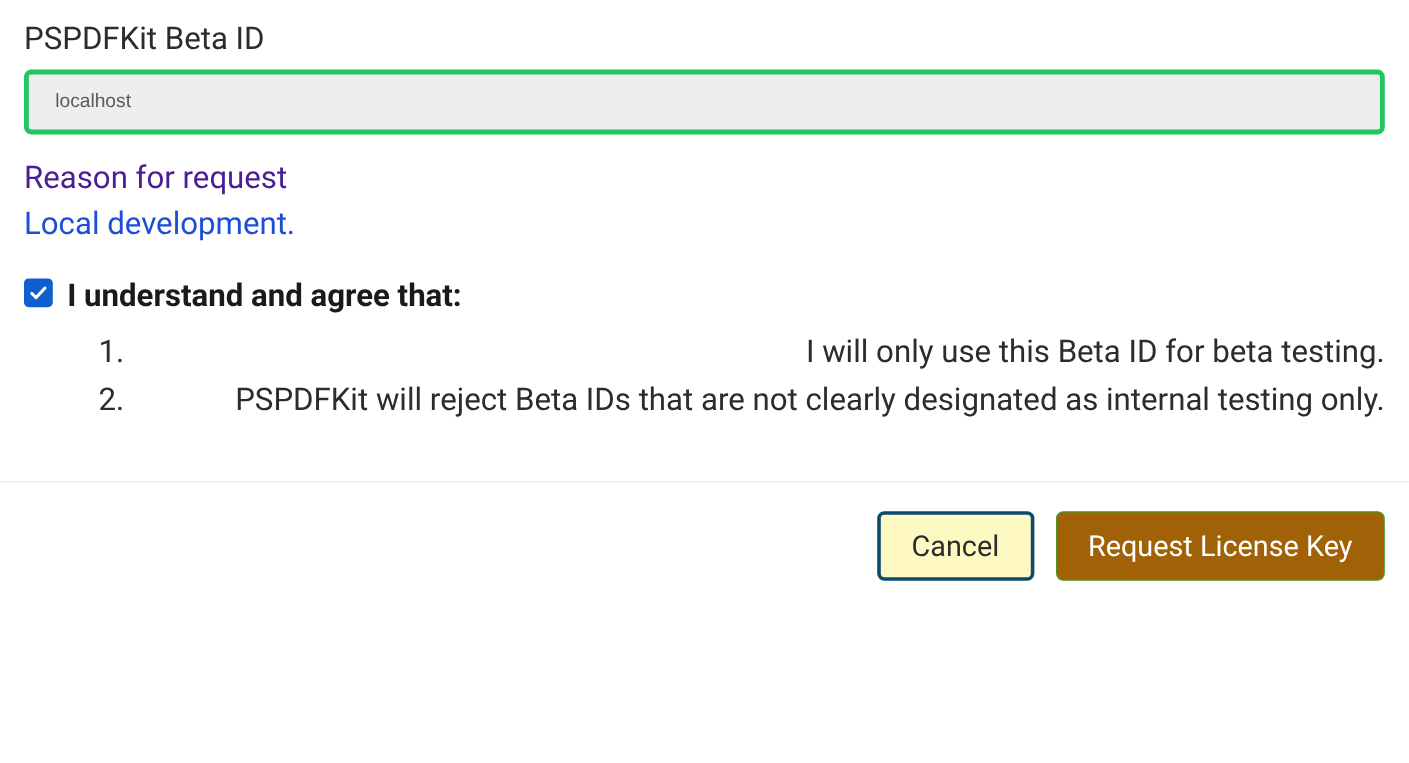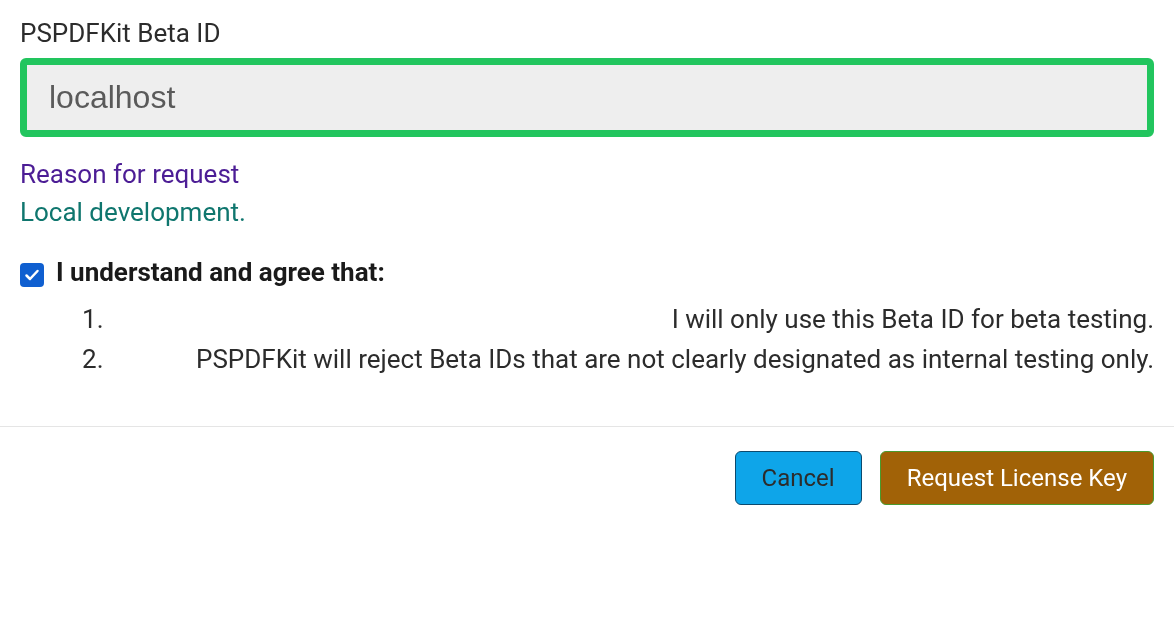--- a/index.html
+++ b/index.html
@@ -20,41 +20,41 @@
     }
     .label {
       font-size: 26px;
       color: #2c2c2c;
       margin-bottom: 10px;
       display: block;
     }
     .readonly-input {
       width: 100%;
       padding: 14px 22px;
-      font-size: 32px;
+      font-size: 16px;
       color: #5a5a5a;
       background-color: #eeeeee;
-      border: 7px solid #22c55e;
+      border: 4px solid #22c55e;
       border-radius: 6px;
       outline: none;
     }
     .reason-label {
       font-size: 26px;
       color: #4c1d95;
       margin-bottom: 8px;
       display: block;
     }
     .reason-value {
       font-size: 26px;
-      color: #0f766e;
+      color: #1d4ed8;
       margin-bottom: 30px;
     }
     .agreement-row {
       display: flex;
-      align-items: flex-end;
+      align-items: flex-start;
       gap: 12px;
       margin-bottom: 14px;
     }
     .checkbox-wrap {
       width: 24px;
       height: 24px;
       position: relative;
       flex-shrink: 0;
     }
     .checkbox-box {
@@ -101,23 +101,23 @@
       padding: 24px 0;
     }
     .btn {
       font-size: 24px;
       padding: 12px 26px;
       border-radius: 6px;
       cursor: pointer;
       font-family: inherit;
     }
     .btn-secondary {
-      background: #0ea5e9;
+      background: #fef9c3;
       color: #2c2c2c;
-      border: 1px solid #0c4a6e;
+      border: 3px solid #0c4a6e;
     }
     .btn-primary {
       background: #a16207;
       color: #ffffff;
       border: 1px solid #4a9a2d;
     }
   </style>
 </head>
 <body>
 

